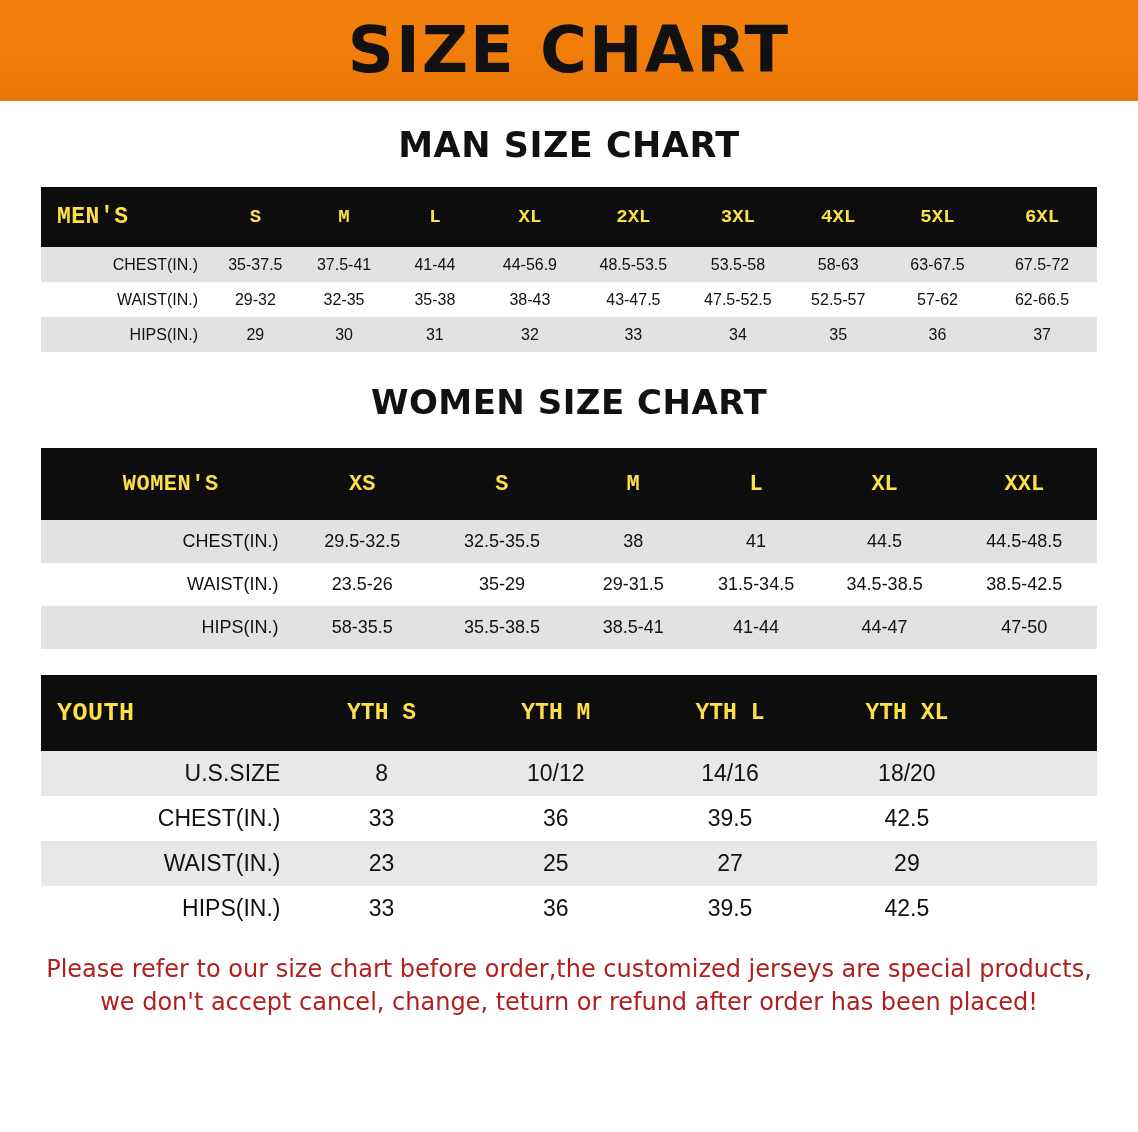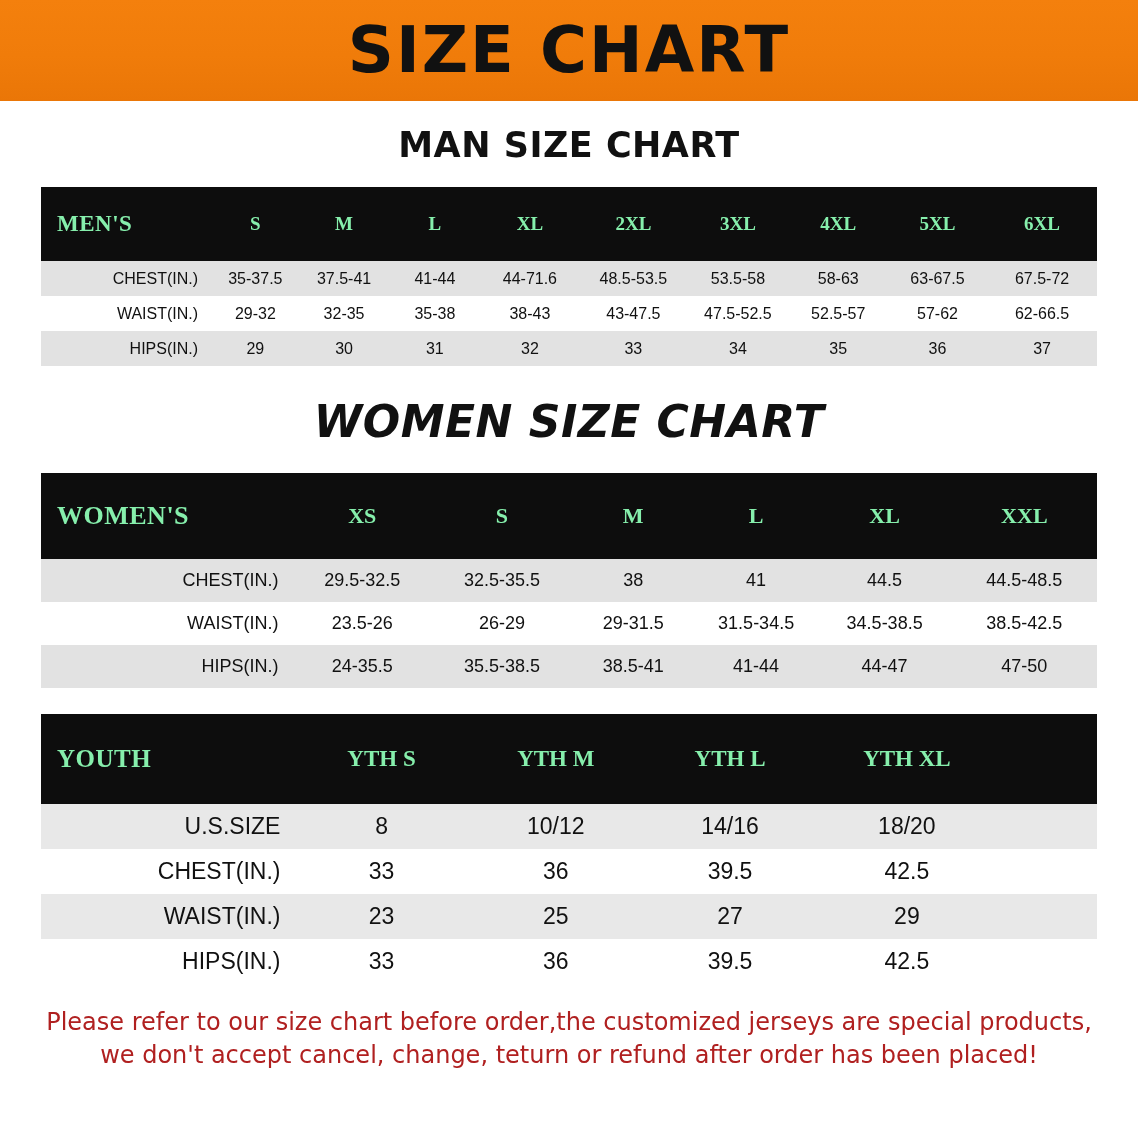--- a/index.html
+++ b/index.html
@@ -40,40 +40,40 @@
 
   
   .section-title {
     text-align: center;
     font-family: "DejaVu Sans", sans-serif;
     font-weight: bold;
     color: #111;
     letter-spacing: 0.5px;
   }
   .title-man   { font-size: 35px; margin-top: 24px; }
-  .title-women { font-size: 44px; margin-top: 30px; font-style: italic; }
+  .title-women { font-size: 34px; margin-top: 30px; }
   .title-youth { font-size: 35px; margin-top: 33px; }
 
   
   .table-wrap {
     margin: 0 auto;
     width: 1056px;
   }
   table.size-table {
     width: 100%;
     border-collapse: collapse;
     table-layout: fixed;
   }
   table.size-table thead th {
     background: #0d0d0d;
-    color: #86efac;
-    font-family: Liberation Serif, serif;
+    color: #fde047;
+    font-family: Liberation Mono, monospace;
     font-weight: bold;
     text-align: center;
-    padding: 15px;
+    padding: 8px;
   }
   table.size-table thead th.row-head {
     text-align: left;
     padding-left: 16px;
     letter-spacing: 0.5px;
   }
   table.size-table tbody td {
     text-align: center;
     color: #111;
     font-family: "Liberation Sans", sans-serif;
@@ -87,21 +87,21 @@
   
   #men-table thead th { height: 44px; font-size: 19px; }
   #men-table thead th.row-head { font-size: 23px; }
   #men-table tbody tr { height: 35px; }
   #men-table tbody td { font-size: 16px; }
   #men-table tbody tr:nth-child(odd)  td { background: #e2e2e2; }
   #men-table tbody tr:nth-child(even) td { background: #ffffff; }
 
   
   #women-table thead th { height: 56px; font-size: 22px; }
-  #women-table thead th.row-head { font-size: 26px; }
+  #women-table thead th.row-head { font-size: 22px; text-align: center; }
   #women-table tbody tr { height: 43px; }
   #women-table tbody td { font-size: 18px; }
   #women-table tbody tr:nth-child(odd)  td { background: #e2e2e2; }
   #women-table tbody tr:nth-child(even) td { background: #ffffff; }
 
   
   #youth-table thead th { height: 60px; font-size: 23px; }
   #youth-table thead th.row-head { font-size: 25px; }
   #youth-table tbody tr { height: 45px; }
   #youth-table tbody td { font-size: 23px; }
@@ -162,21 +162,21 @@
           <th>5XL</th>
           <th>6XL</th>
         </tr>
       </thead>
       <tbody>
         <tr>
           <td class="row-head">CHEST(IN.)</td>
           <td>35-37.5</td>
           <td>37.5-41</td>
           <td>41-44</td>
-          <td>44-71.6</td>
+          <td>44-56.9</td>
           <td>48.5-53.5</td>
           <td>53.5-58</td>
           <td>58-63</td>
           <td>63-67.5</td>
           <td>67.5-72</td>
         </tr>
         <tr>
           <td class="row-head">WAIST(IN.)</td>
           <td>29-32</td>
           <td>32-35</td>
@@ -234,29 +234,29 @@
           <td>29.5-32.5</td>
           <td>32.5-35.5</td>
           <td>38</td>
           <td>41</td>
           <td>44.5</td>
           <td>44.5-48.5</td>
         </tr>
         <tr>
           <td class="row-head">WAIST(IN.)</td>
           <td>23.5-26</td>
-          <td>26-29</td>
+          <td>35-29</td>
           <td>29-31.5</td>
           <td>31.5-34.5</td>
           <td>34.5-38.5</td>
           <td>38.5-42.5</td>
         </tr>
         <tr>
           <td class="row-head">HIPS(IN.)</td>
-          <td>24-35.5</td>
+          <td>58-35.5</td>
           <td>35.5-38.5</td>
           <td>38.5-41</td>
           <td>41-44</td>
           <td>44-47</td>
           <td>47-50</td>
         </tr>
       </tbody>
     </table>
   </div>
 

